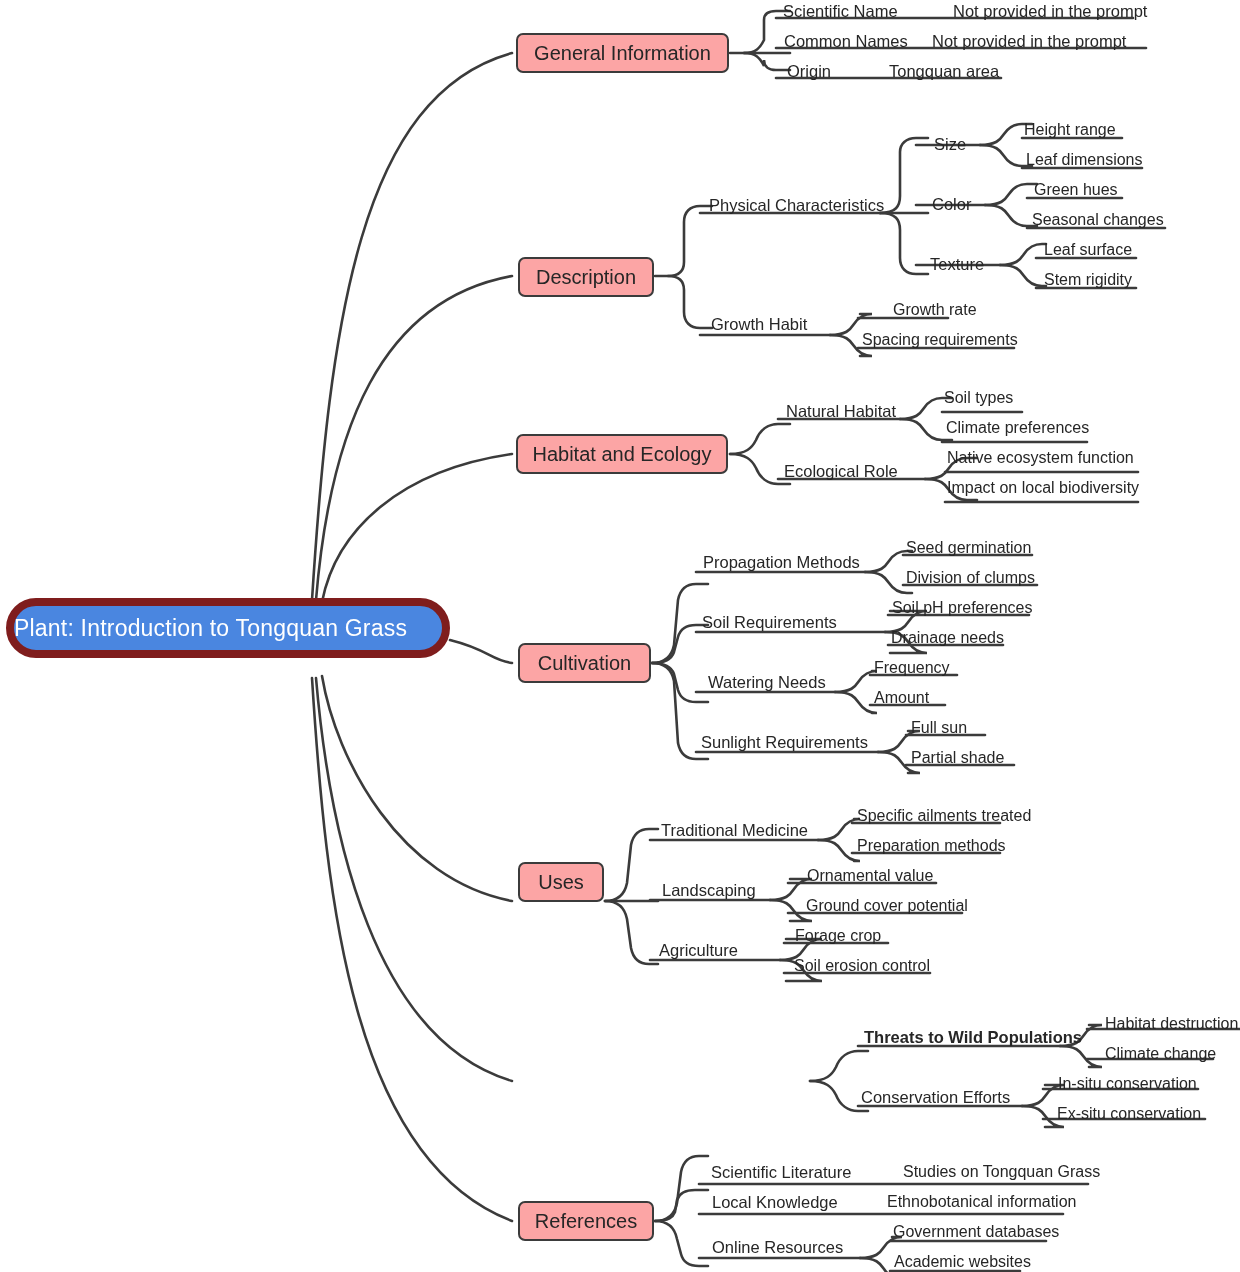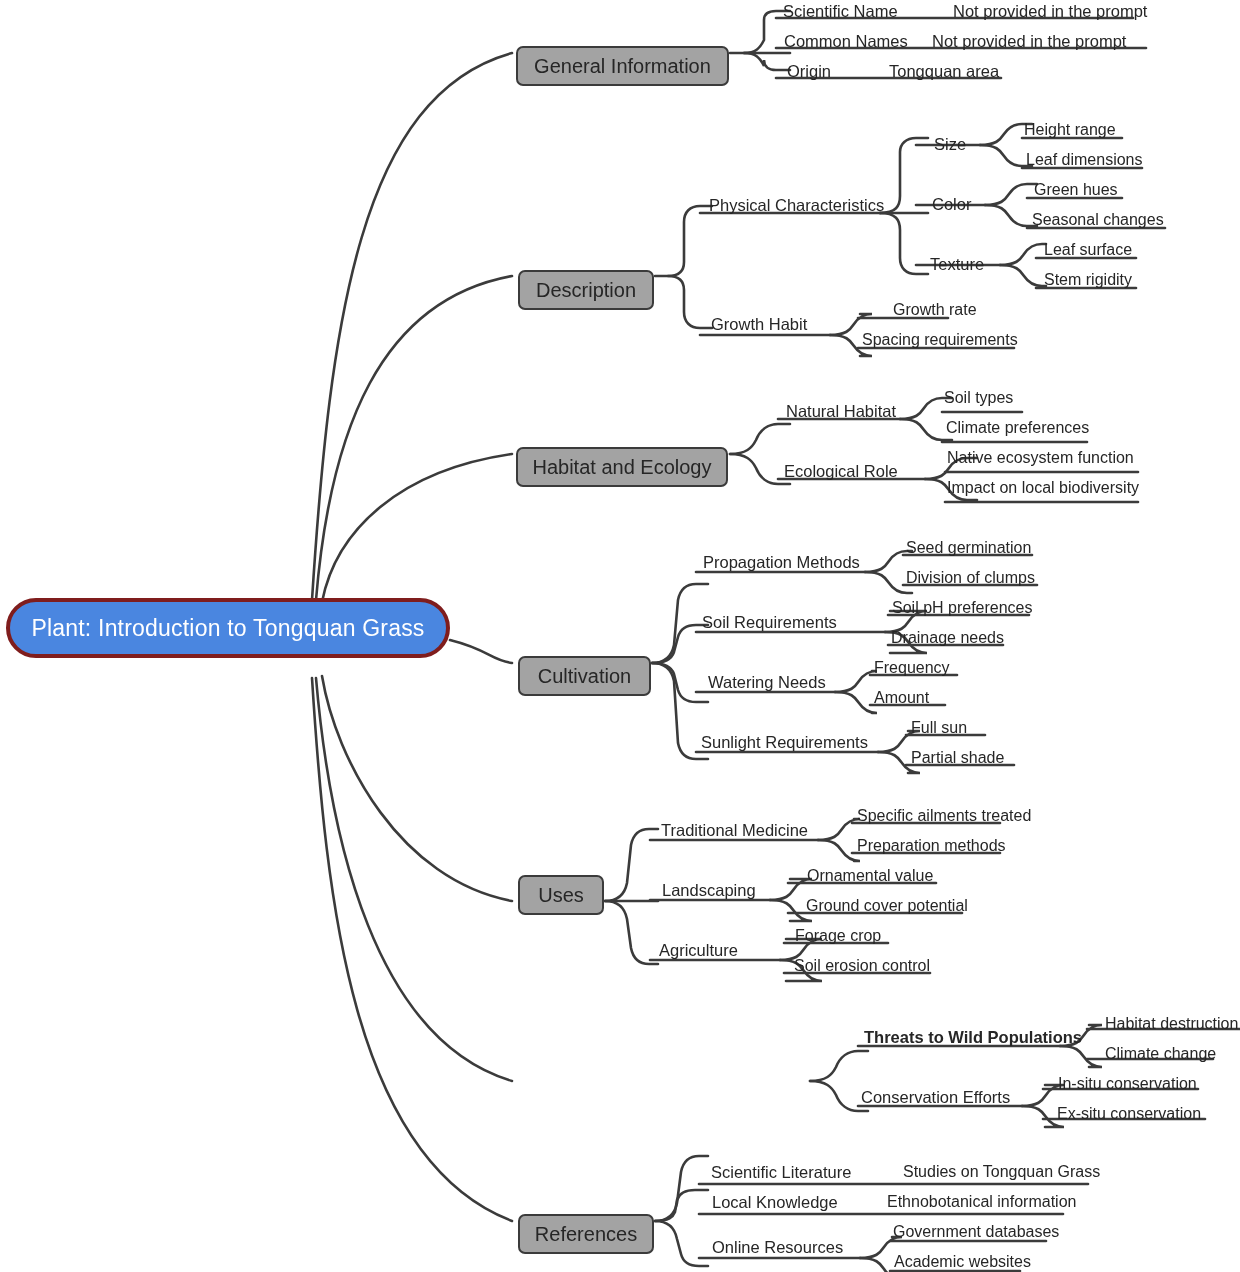--- a/index.html
+++ b/index.html
@@ -9,42 +9,41 @@
     width:1240px;
     height:1272px;
     background:#ffffff;
     overflow:hidden;
     font-family:"Liberation Sans","DejaVu Sans",sans-serif;
   }
   #wires{position:absolute;left:0;top:0;width:1240px;height:1272px;pointer-events:none;}
   .root-node{
     position:absolute;
     box-sizing:border-box;
-    display:flex;align-items:center;justify-content:center;
+    display:flex;align-items:center;justify-content:flex-start;
     background:#4a86e0;
-    border:4px solid #7f1d1d;
+    border:8px solid #7f1d1d;
     border-radius:34px;
     color:#ffffff;
     font-size:23px;
     letter-spacing:.2px;
     white-space:nowrap;
     z-index:3;
   }
   .l1-node{
     position:absolute;
     box-sizing:border-box;
     display:flex;align-items:center;justify-content:center;
-    background:#a3a3a3;
+    background:#fca5a5;
     border:2.2px solid #3b3b3b;
     border-radius:7px;
     color:#262626;
     font-size:20px;
     white-space:nowrap;
     z-index:3;
-    margin-top:13px;
   }
   .leaf{
     position:absolute;
     white-space:nowrap;
     color:#262626;
     font-size:16px;
     line-height:18px;
     z-index:2;
   }
   .l2{font-size:16.5px;}

